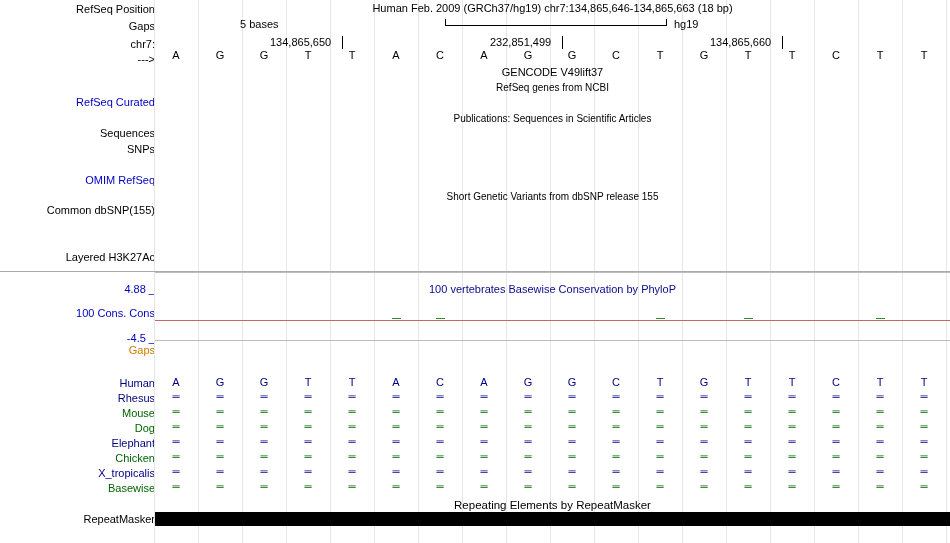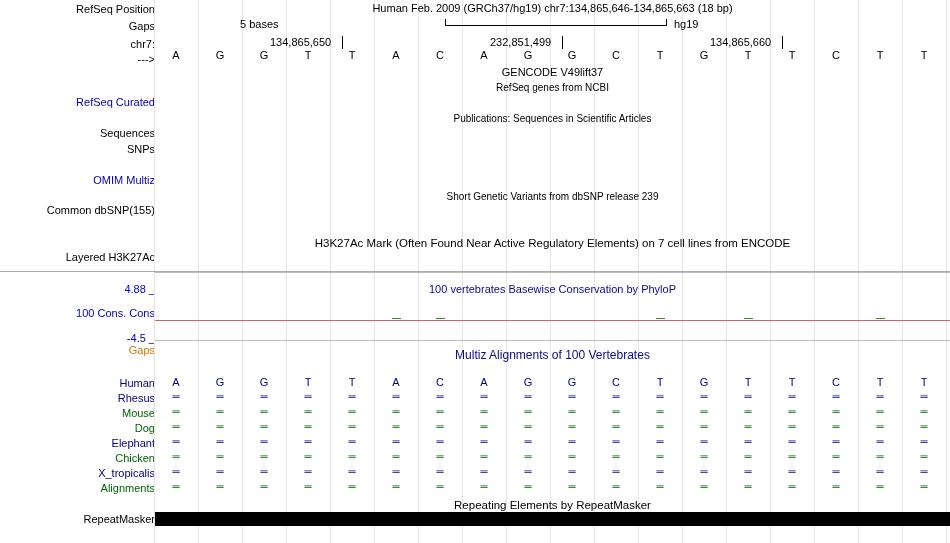--- a/index.html
+++ b/index.html
@@ -90,36 +90,36 @@
 <div id="browser">
 
   <div id="leftcol">
     <div class="label" style="top:3px;">RefSeq Position</div>
     <div class="label" style="top:20px;">Gaps</div>
     <div class="label" style="top:38px;">chr7:</div>
     <div class="label" style="top:53px;">---&gt;</div>
     <div class="label blue" style="top:96px;">RefSeq Curated</div>
     <div class="label" style="top:127px;">Sequences</div>
     <div class="label" style="top:143px;">SNPs</div>
-    <div class="label blue" style="top:174px;">OMIM Multiz</div>
+    <div class="label blue" style="top:174px;">OMIM RefSeq</div>
     <div class="label" style="top:204px;">Common dbSNP(155)</div>
     <div class="label" style="top:251px;">Layered H3K27Ac</div>
     <div class="label blue" style="top:283px;">4.88 _</div>
     <div class="label blue" style="top:307px;">100 Cons. Cons</div>
     <div class="label blue" style="top:332px;">-4.5 _</div>
     <div class="label orange" style="top:344px;">Gaps</div>
     <div id="species-labels">
         <div class="label" style="top: 377px; color: rgb(0, 0, 128);">Human</div>
         <div class="label" style="top: 392px; color: rgb(0, 0, 128);">Rhesus</div>
         <div class="label" style="top: 407px; color: rgb(0, 100, 0);">Mouse</div>
         <div class="label" style="top: 422px; color: rgb(0, 100, 0);">Dog</div>
         <div class="label" style="top: 437px; color: rgb(0, 0, 128);">Elephant</div>
         <div class="label" style="top: 452px; color: rgb(0, 100, 0);">Chicken</div>
         <div class="label" style="top: 467px; color: rgb(0, 0, 128);">X_tropicalis</div>
-        <div class="label" style="top: 482px; color: rgb(0, 100, 0);">Alignments</div>
+        <div class="label" style="top: 482px; color: rgb(0, 100, 0);">Basewise</div>
       </div>
     <div class="label" style="top:513px;">RepeatMasker</div>
   </div>
 
   <div id="tracks">
     <div id="gridlines">
         <div class="vline" style="left: -1px; background: rgb(230, 230, 230);"></div>
         <div class="vline" style="left: 43px; background: rgb(230, 230, 230);"></div>
         <div class="vline" style="left: 87px; background: rgb(230, 230, 230);"></div>
         <div class="vline" style="left: 131px; background: rgb(230, 230, 230);"></div>
@@ -174,22 +174,21 @@
         <div class="baseletter" style="left: 593px; top: 49px;">T</div>
         <div class="baseletter" style="left: 637px; top: 49px;">T</div>
         <div class="baseletter" style="left: 681px; top: 49px;">C</div>
         <div class="baseletter" style="left: 725px; top: 49px;">T</div>
         <div class="baseletter" style="left: 769px; top: 49px;">T</div>
       </div>
 
     <div class="centered" style="top:66px;">GENCODE V49lift37</div>
     <div class="centered" style="top:82px;font-size:10px;">RefSeq genes from NCBI</div>
     <div class="centered" style="top:113px;font-size:10px;">Publications: Sequences in Scientific Articles</div>
-    <div class="centered" style="top:191px;font-size:10px;">Short Genetic Variants from dbSNP release 239</div>
-    <div class="centered" style="top:237px;font-size:11.5px;">H3K27Ac Mark (Often Found Near Active Regulatory Elements) on 7 cell lines from ENCODE</div>
+    <div class="centered" style="top:191px;font-size:10px;">Short Genetic Variants from dbSNP release 155</div>
 
     <hr class="sep" style="top:272px;">
     <div class="centered navy" style="top:283px;">100 vertebrates Basewise Conservation by PhyloP</div>
     <div class="conszero" style="top:320px;"></div>
     <div id="constick">
         <div class="constick" style="left: 17px; top: 320px; background: rgb(204, 102, 102);"></div>
         <div class="constick" style="left: 61px; top: 320px; background: rgb(204, 102, 102);"></div>
         <div class="constick" style="left: 105px; top: 320px; background: rgb(204, 102, 102);"></div>
         <div class="constick" style="left: 149px; top: 320px; background: rgb(204, 102, 102);"></div>
         <div class="constick" style="left: 193px; top: 320px; background: rgb(204, 102, 102);"></div>
@@ -202,21 +201,20 @@
         <div class="constick" style="left: 501px; top: 318px; background: rgb(46, 139, 46);"></div>
         <div class="constick" style="left: 545px; top: 320px; background: rgb(204, 102, 102);"></div>
         <div class="constick" style="left: 589px; top: 318px; background: rgb(46, 139, 46);"></div>
         <div class="constick" style="left: 633px; top: 320px; background: rgb(204, 102, 102);"></div>
         <div class="constick" style="left: 677px; top: 320px; background: rgb(204, 102, 102);"></div>
         <div class="constick" style="left: 721px; top: 318px; background: rgb(46, 139, 46);"></div>
         <div class="constick" style="left: 765px; top: 320px; background: rgb(204, 102, 102);"></div>
       </div>
     <hr class="sep" style="top:340px;">
 
-    <div class="centered navy" style="top:348px;font-size:12px;">Multiz Alignments of 100 Vertebrates</div>
     <div id="alnrows">
         <div class="alnrow" style="top: 377px;">
           <div class="alnmark" style="left: 21px; top: 0px; color: rgb(0, 0, 128); font-size: 11px;">A</div>
           <div class="alnmark" style="left: 65px; top: 0px; color: rgb(0, 0, 128); font-size: 11px;">G</div>
           <div class="alnmark" style="left: 109px; top: 0px; color: rgb(0, 0, 128); font-size: 11px;">G</div>
           <div class="alnmark" style="left: 153px; top: 0px; color: rgb(0, 0, 128); font-size: 11px;">T</div>
           <div class="alnmark" style="left: 197px; top: 0px; color: rgb(0, 0, 128); font-size: 11px;">T</div>
           <div class="alnmark" style="left: 241px; top: 0px; color: rgb(0, 0, 128); font-size: 11px;">A</div>
           <div class="alnmark" style="left: 285px; top: 0px; color: rgb(0, 0, 128); font-size: 11px;">C</div>
           <div class="alnmark" style="left: 329px; top: 0px; color: rgb(0, 0, 128); font-size: 11px;">A</div>

